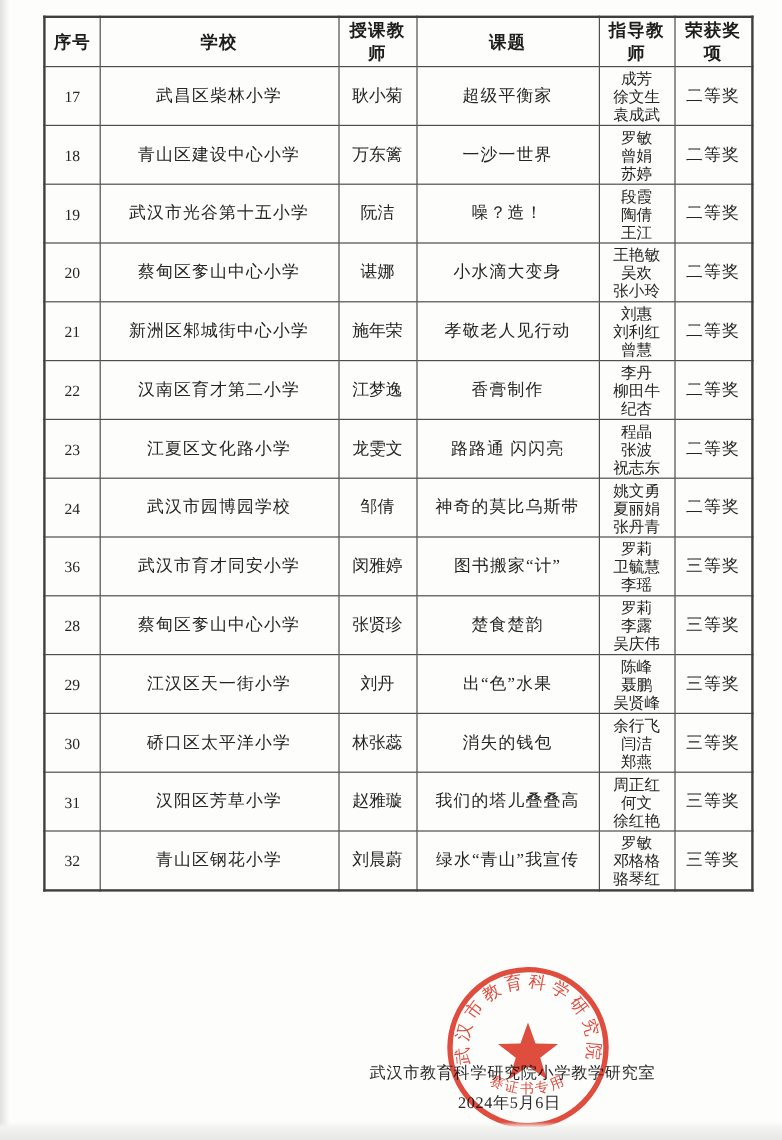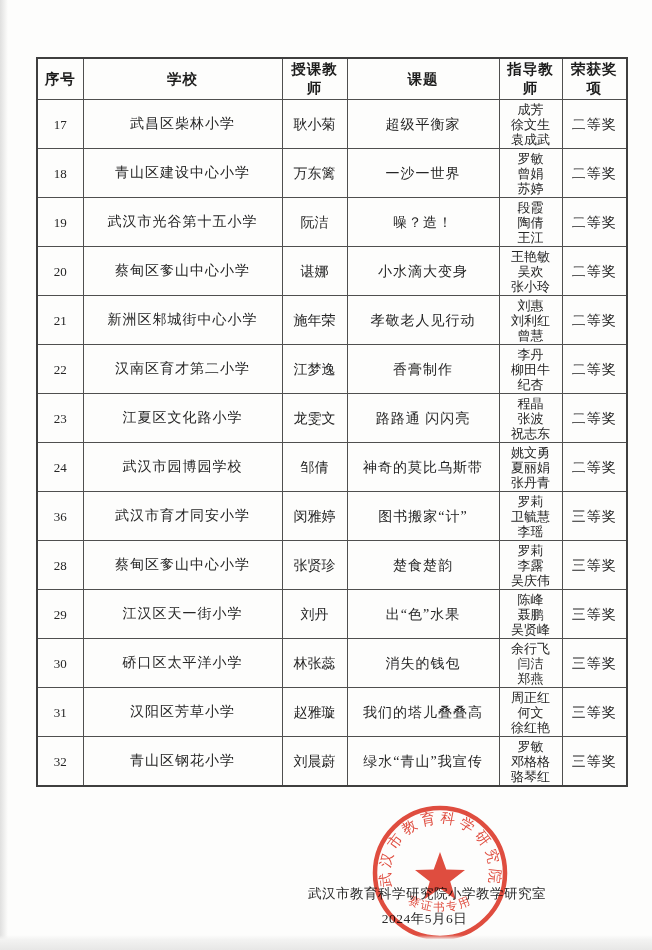--- a/index.html
+++ b/index.html
@@ -20,25 +20,25 @@
     position:absolute;left:36px;top:13px;
     border-collapse:collapse;table-layout:fixed;width:590px;
     color:#252525;
   }
   table.award th,table.award td{
     border:1px solid #4f4f4f;
     padding:1px 3px;
     text-align:center;vertical-align:middle;
     overflow:hidden;
   }
-  table.award{border:2px solid #3f3f3f;margin-top:44px;}
+  table.award{border:2px solid #3f3f3f;}
   th{font-size:14.5px;font-weight:bold;height:36px;color:#1d1d1d;letter-spacing:1px;}
   td{font-size:14px;height:46px;line-height:17px;}
   td.c-index{font-size:13px;font-family:"Liberation Serif",serif;}
-  td.c-school{letter-spacing:1px;font-family:Liberation Mono, monospace;}
+  td.c-school{letter-spacing:1px;}
   td.c-topic{letter-spacing:1px;}
   td.c-advisors{font-size:13px;line-height:15px;white-space:pre-line;}
   td.c-award{letter-spacing:1px;}
 
   .footer-org{
     position:absolute;left:0;top:885px;width:619px;
     text-align:center;padding-left:235px;box-sizing:border-box;
     font-size:13.5px;color:#2a2a2a;letter-spacing:.5px;
   }
   .footer-date{

